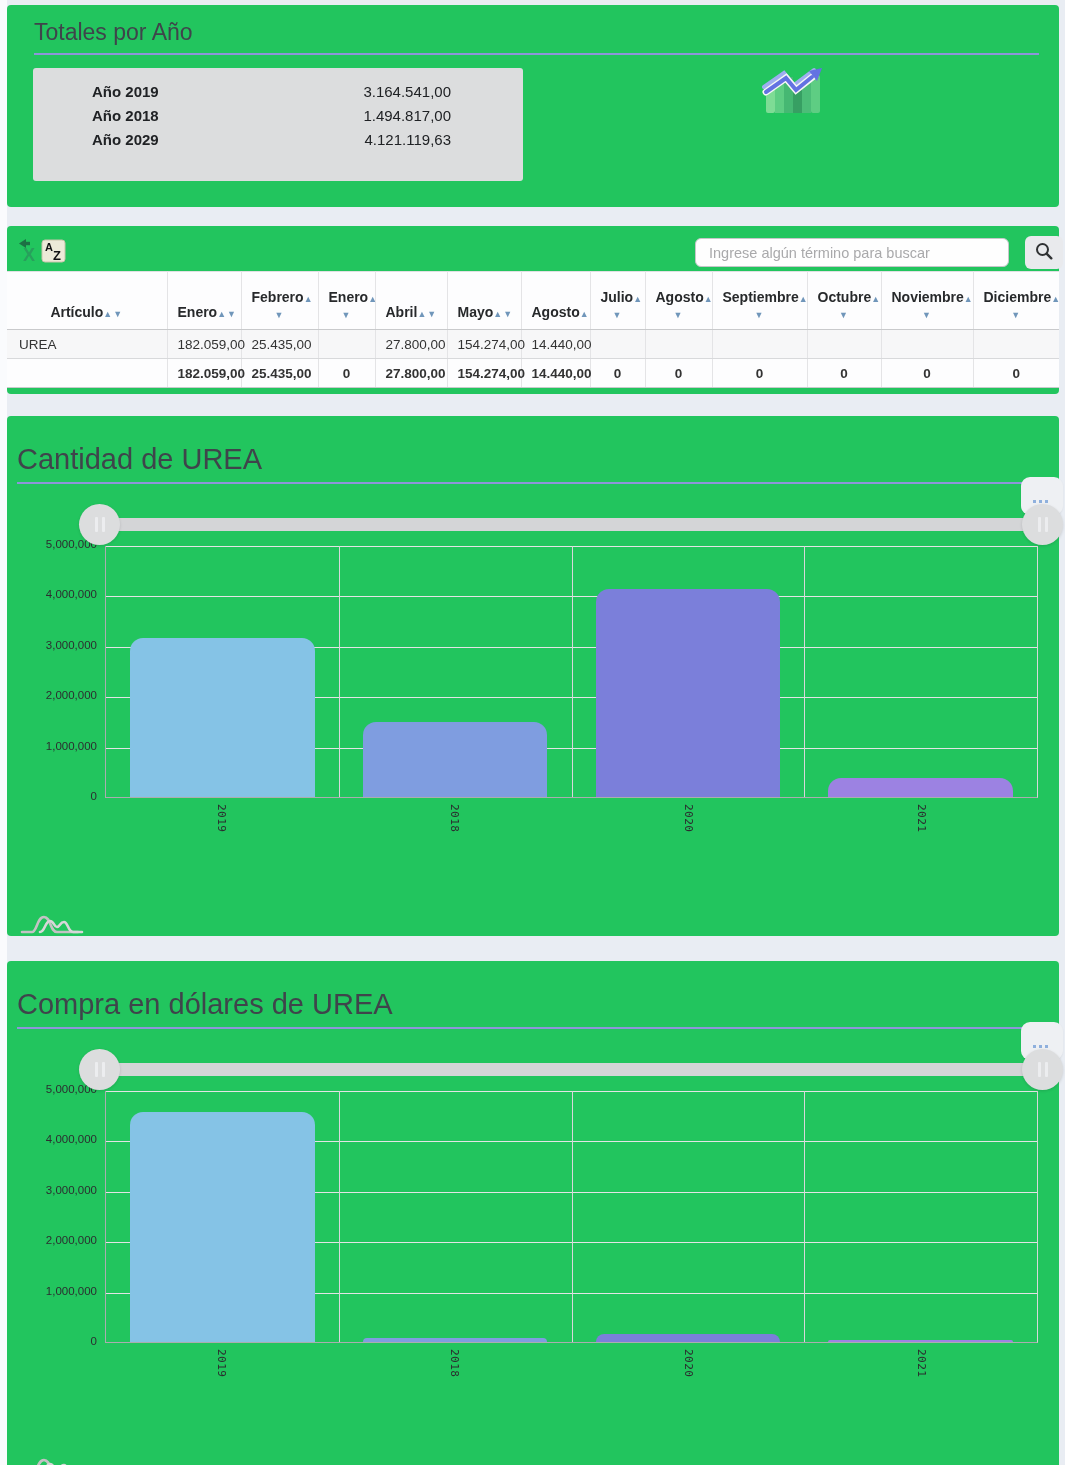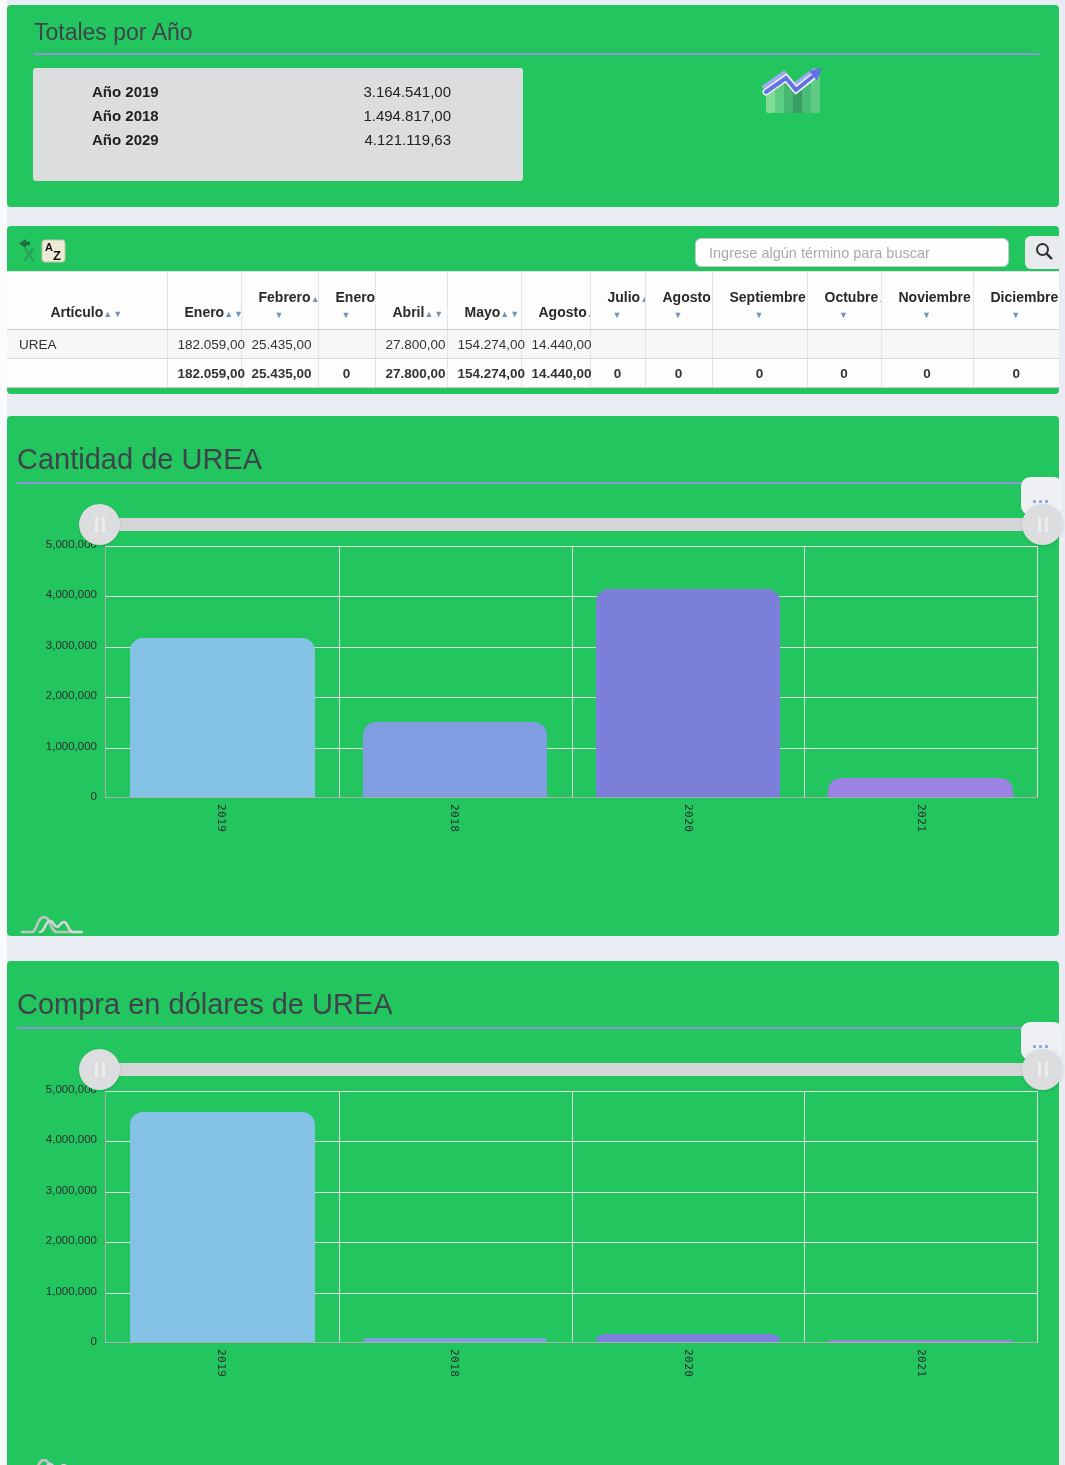--- a/index.html
+++ b/index.html
@@ -45,21 +45,21 @@
     position:absolute; left:1013px; top:1px; width:38px; height:33px;
     background:#e9eaed; border:none; border-radius:6px;
     display:flex; align-items:center; justify-content:center; cursor:pointer;
   }
   table { width:100%; border-collapse:collapse; table-layout:fixed; border-top:1px solid #e0e1e3; }
   thead tr { height:58px; }
   tbody tr { height:29px; background:#f7f7f8; }
   tfoot tr { height:29px; background:#fdfdfe; }
   th {
     vertical-align:bottom; text-align:center; font-size:14px; font-weight:700;
-    color:#27292b; background:#fdfdfe; padding:4px 17px 9px;
+    color:#27292b; background:#fdfdfe; padding:4px 10px 9px;
     border-right:1px solid #e4e4e6; border-bottom:1px solid #c9cacc; overflow:hidden;
   }
   th:last-child, td:last-child { border-right:none; }
   .arr { color:#7096ba; font-size:9px; letter-spacing:1px; }
   .sub-arr { display:block; line-height:9px; padding-top:6px; }
   td {
     font-size:13.5px; color:#333; padding:0 10px;
     border-right:1px solid #e4e4e6;
   }
   tbody td { border-bottom:1px solid #d8d9db; }

